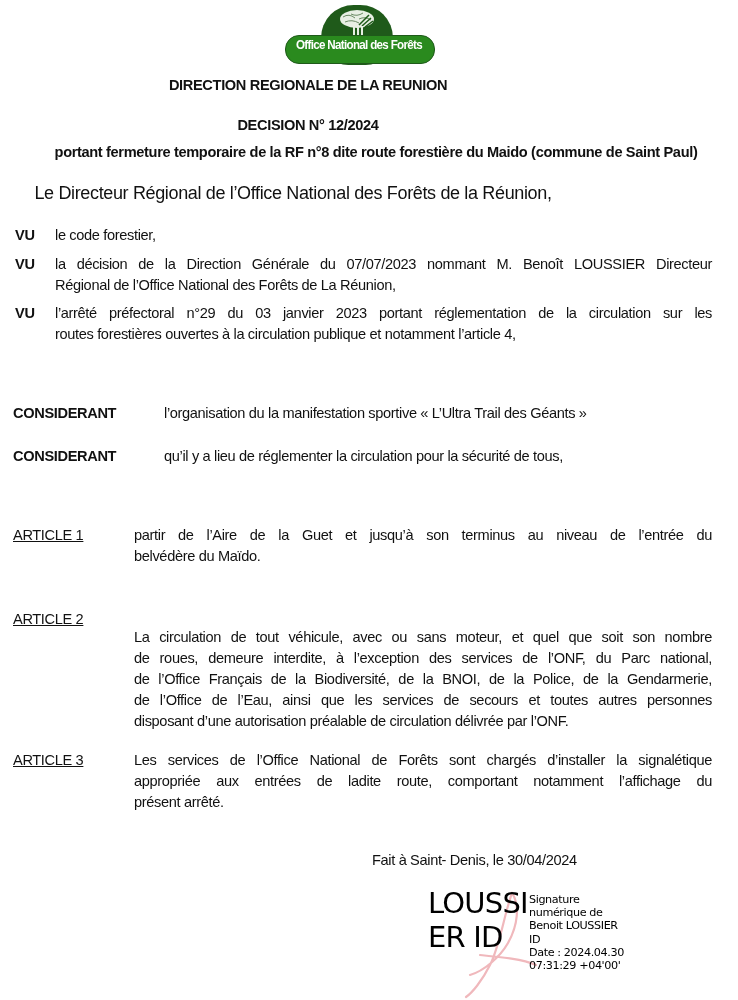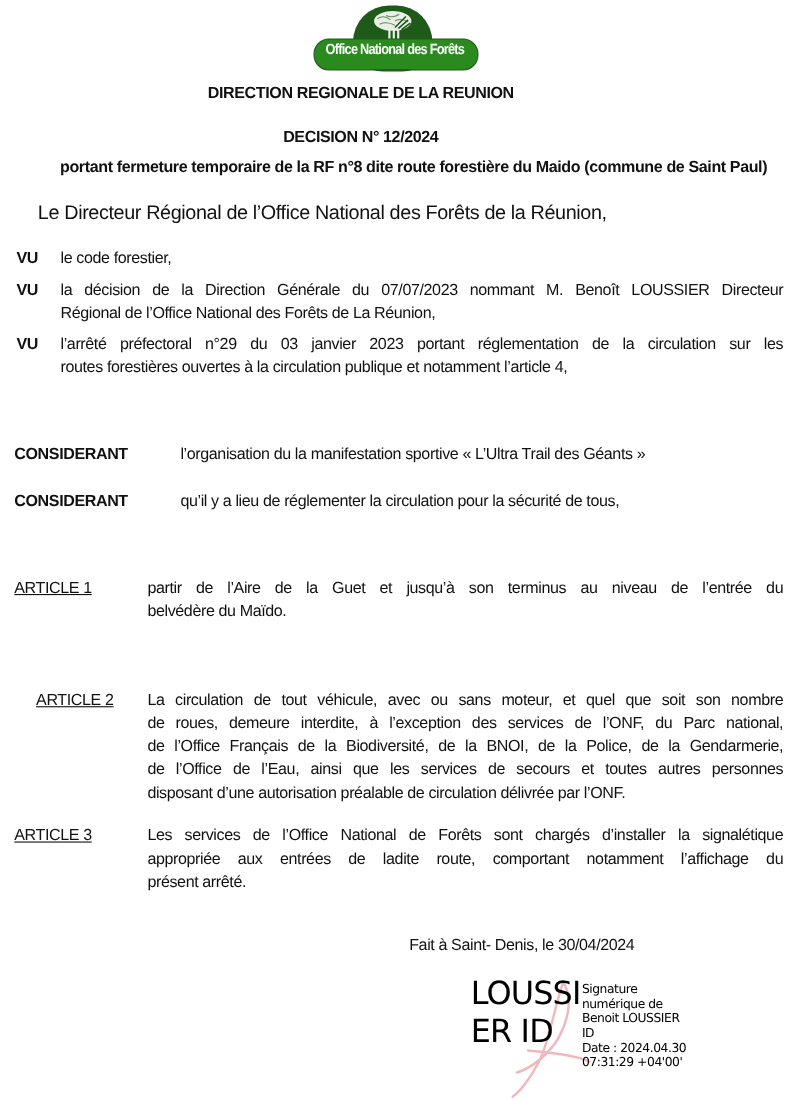--- a/index.html
+++ b/index.html
@@ -4,21 +4,21 @@
 <style>
   html, body { margin: 0; padding: 0; background: #ffffff; }
   body {
     width: 738px; height: 1000px; position: relative; overflow: hidden;
     font-family: "Liberation Sans", "DejaVu Sans", sans-serif;
     color: #111111;
   }
   .abs { position: absolute; }
   .txt { font-size: 14.6px; letter-spacing: -0.35px; line-height: 21px; }
   .bold { font-weight: bold; }
-  .center { left: 0; width: 616px; text-align: center; padding-left: 20px; }
+  .center { left: 0; width: 616px; text-align: center; }
   .justify-line { text-align: justify; text-align-last: justify; }
 
   
   #logo { left: 283px; top: 3px; width: 152px; height: 62px; }
   #logo .dome {
     position: absolute; left: 38px; top: 2px; width: 72px; height: 60px;
     background: #1f5a1a; border-radius: 36px 36px 30px 30px;
   }
   #logo .pill {
     position: absolute; left: 2px; top: 32px; width: 148px; height: 27px;
@@ -88,21 +88,21 @@
 
 <div class="abs txt bold cons-label" style="top:446px;">CONSIDERANT</div>
 <div class="abs txt" style="top:446px; left:164px; width:560px;">qu’il y a lieu de réglementer la circulation pour la sécurité de tous,</div>
 
 <div class="abs txt art-label" style="top:525px;">ARTICLE 1</div>
 <div class="abs txt art-body" style="top:525px;">
   <div class="justify-line">partir de l’Aire de la Guet et jusqu’à son terminus au niveau de l’entrée du</div>
   <div>belvédère du Maïdo.</div>
 </div>
 
-<div class="abs txt art-label" style="top:627px;text-align:center;">ARTICLE 2</div>
+<div class="abs txt art-label" style="top:609px;">ARTICLE 2</div>
 <div class="abs txt art-body" style="top:627px;">
   <div class="justify-line">La circulation de tout véhicule, avec ou sans moteur, et quel que soit son nombre</div>
   <div class="justify-line">de roues, demeure interdite, à l’exception des services de l’ONF, du Parc national,</div>
   <div class="justify-line">de l’Office Français de la Biodiversité, de la BNOI, de la Police, de la Gendarmerie,</div>
   <div class="justify-line">de l’Office de l’Eau, ainsi que les services de secours et toutes autres personnes</div>
   <div>disposant d’une autorisation préalable de circulation délivrée par l’ONF.</div>
 </div>
 
 <div class="abs txt art-label" style="top:750px;">ARTICLE 3</div>
 <div class="abs txt art-body" style="top:750px;">

